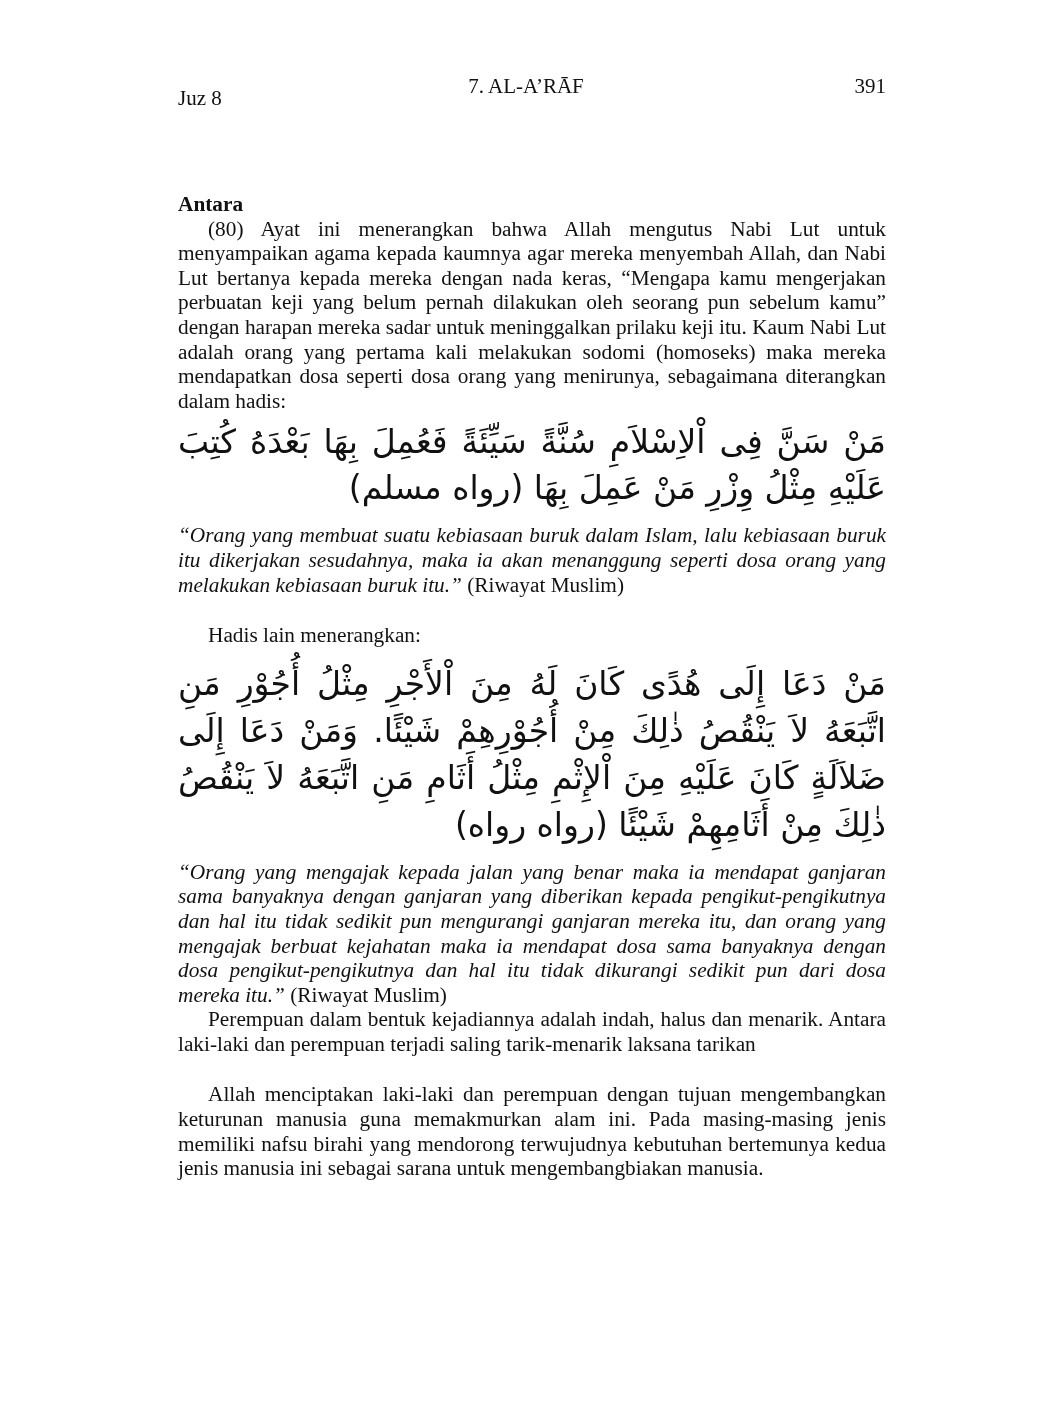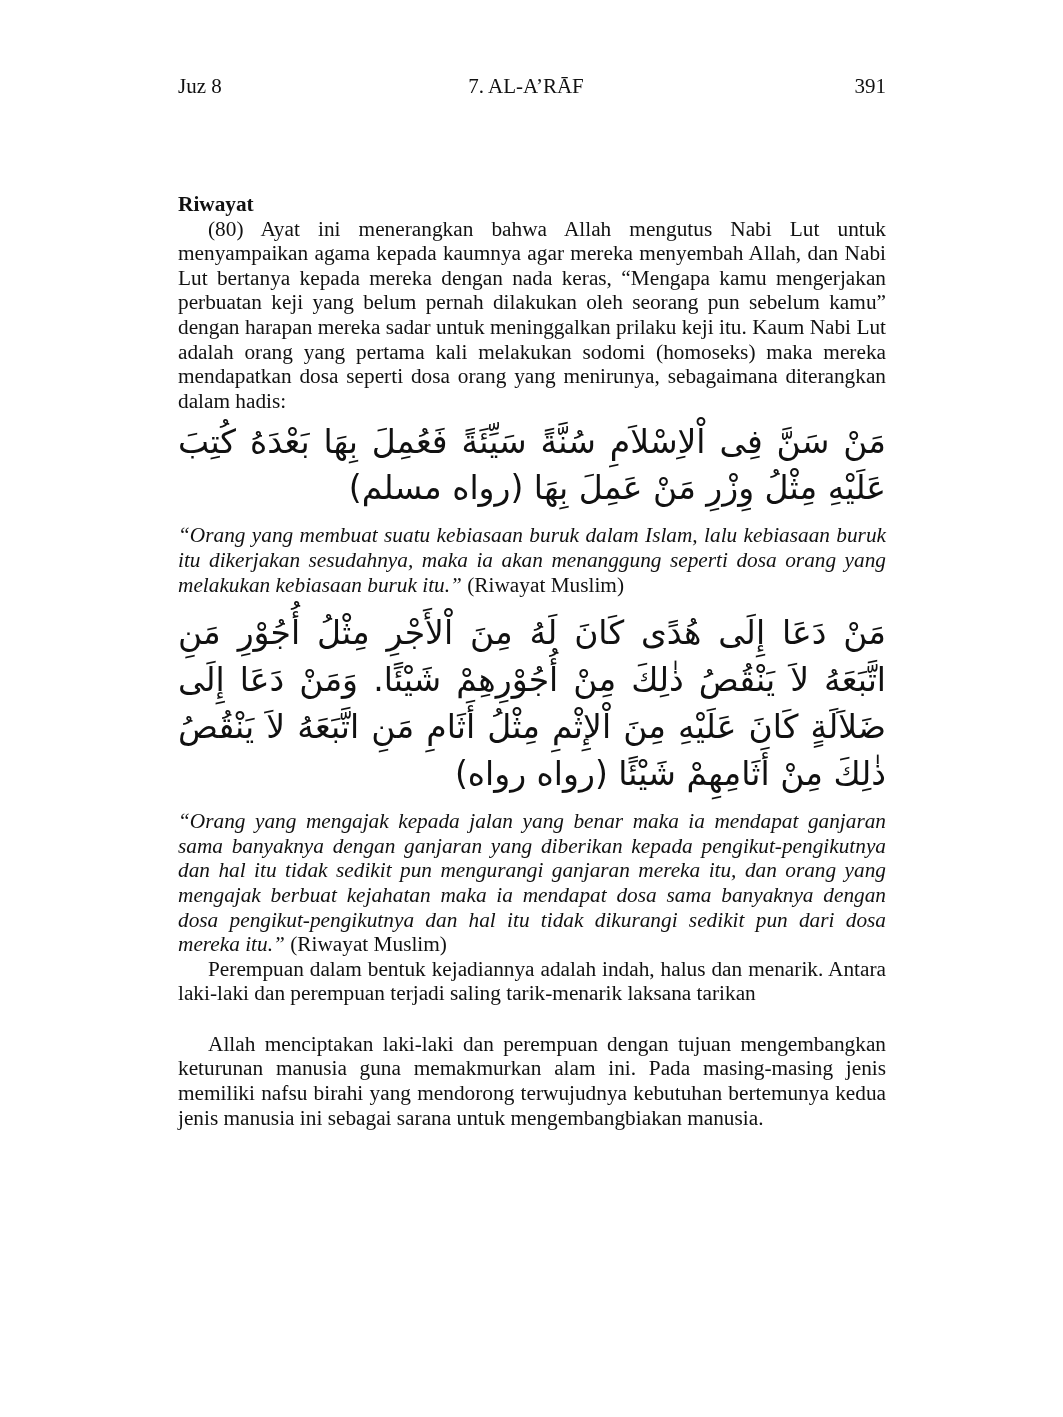--- a/index.html
+++ b/index.html
@@ -1,18 +1,18 @@
 <!DOCTYPE html>
 <html><head>
   <meta charset="utf-8">
   <style>
     html, body { margin: 0; padding: 0; background: #ffffff; }
     body { width: 1063px; height: 1417px; position: relative; overflow: hidden; color: #111; font-family: "Liberation Serif", serif; }
     .header { position: absolute; top: 74px; left: 178px; width: 708px; height: 30px; font-size: 21px; }
-    .header .left { position: absolute; left: 0; top: 0; }
+    .header .left { position: absolute; left: 0; top: 12px; }
     .header .center { position: absolute; left: 0; right: 12px; text-align: center; top: 0; }
     .header .right { position: absolute; right: 0; top: 0; }
     .content { position: absolute; top: 158px; left: 178px; width: 708px; font-size: 21.3px; line-height: 24.6px; }
     p { margin: 0; text-align: justify; }
     .indent { text-indent: 30px; }
     .heading { font-weight: bold; font-size: 21.3px; margin-top: 34px; line-height: 24.6px; }
     .arabic { direction: rtl; text-align: justify; font-family: "DejaVu Sans", sans-serif; font-size: 33px; line-height: 46px; margin-top: 6px; }
     .arabic.second { line-height: 47px; margin-top: 12px; }
     .quote { margin-top: 12px; }
     .quote i { font-style: italic; }
@@ -23,28 +23,29 @@
 <body>
 
 <div class="header">
   <span class="left">Juz 8</span>
   <span class="center">7. AL-A’RĀF</span>
   <span class="right">391</span>
 </div>
 
 <div class="content">
 
-  <div class="heading">Riwayat</div>
+  <div class="heading">Antara</div>
 
   <p class="indent">(80) Ayat ini menerangkan bahwa Allah mengutus Nabi Lut untuk menyampaikan agama kepada kaumnya agar mereka menyembah Allah, dan Nabi Lut bertanya kepada mereka dengan nada keras, “Mengapa kamu mengerjakan perbuatan keji yang belum pernah dilakukan oleh seorang pun sebelum kamu” dengan harapan mereka sadar untuk meninggalkan prilaku keji itu. Kaum Nabi Lut adalah orang yang pertama kali melakukan sodomi (homoseks) maka mereka mendapatkan dosa seperti dosa orang yang menirunya, sebagaimana diterangkan dalam hadis:</p>
 
   <p class="arabic" lang="ar">مَنْ سَنَّ فِى اْلاِسْلاَمِ سُنَّةً سَيِّئَةً فَعُمِلَ بِهَا بَعْدَهُ كُتِبَ عَلَيْهِ مِثْلُ وِزْرِ مَنْ عَمِلَ بِهَا (رواه مسلم)</p>
 
   <p class="quote"><i>“Orang yang membuat suatu kebiasaan buruk dalam Islam, lalu kebiasaan buruk itu dikerjakan sesudahnya, maka ia akan menanggung seperti dosa orang yang melakukan kebiasaan buruk itu.”</i> <span>(Riwayat Muslim)</span></p>
 
+  <p class="indent hadis-lain">Hadis lain menerangkan:</p>
 
   <p class="arabic second" lang="ar">مَنْ دَعَا إِلَى هُدًى كَانَ لَهُ مِنَ اْلأَجْرِ مِثْلُ أُجُوْرِ مَنِ اتَّبَعَهُ لاَ يَنْقُصُ ذٰلِكَ مِنْ أُجُوْرِهِمْ شَيْئًا. وَمَنْ دَعَا إِلَى ضَلاَلَةٍ كَانَ عَلَيْهِ مِنَ اْلإِثْمِ مِثْلُ أَثَامِ مَنِ اتَّبَعَهُ لاَ يَنْقُصُ ذٰلِكَ مِنْ أَثَامِهِمْ شَيْئًا (رواه رواه)</p>
 
   <p class="quote"><i>“Orang yang mengajak kepada jalan yang benar maka ia mendapat ganjaran sama banyaknya dengan ganjaran yang diberikan kepada pengikut-pengikutnya dan hal itu tidak sedikit pun mengurangi ganjaran mereka itu, dan orang yang mengajak berbuat kejahatan maka ia mendapat dosa sama banyaknya dengan dosa pengikut-pengikutnya dan hal itu tidak dikurangi sedikit pun dari dosa mereka itu.”</i> <span>(Riwayat Muslim)</span></p>
 
   <p class="indent">Perempuan dalam bentuk kejadiannya adalah indah, halus dan menarik. Antara laki-laki dan perempuan terjadi saling tarik-menarik laksana tarikan</p>
 
   <p class="indent para-gap">Allah menciptakan laki-laki dan perempuan dengan tujuan mengem­bangkan keturunan manusia guna memakmurkan alam ini. Pada masing-masing jenis memiliki nafsu birahi yang mendorong terwujudnya kebutuhan bertemunya kedua jenis manusia ini sebagai sarana untuk mengem­bangbiakan manusia.</p>
 </div>
 

